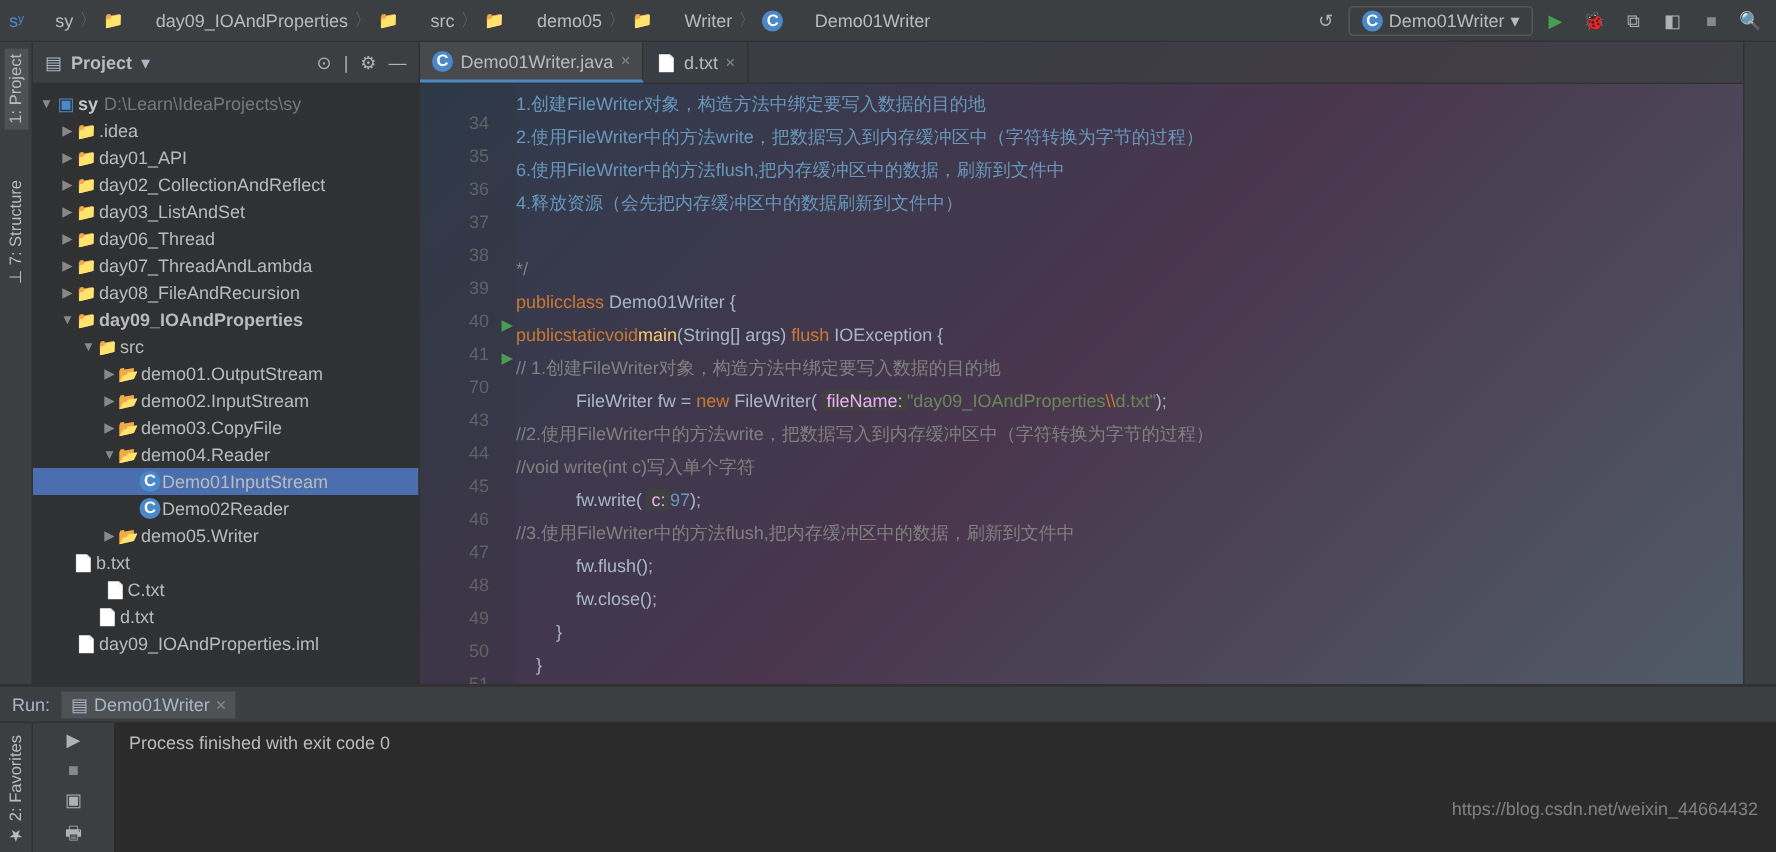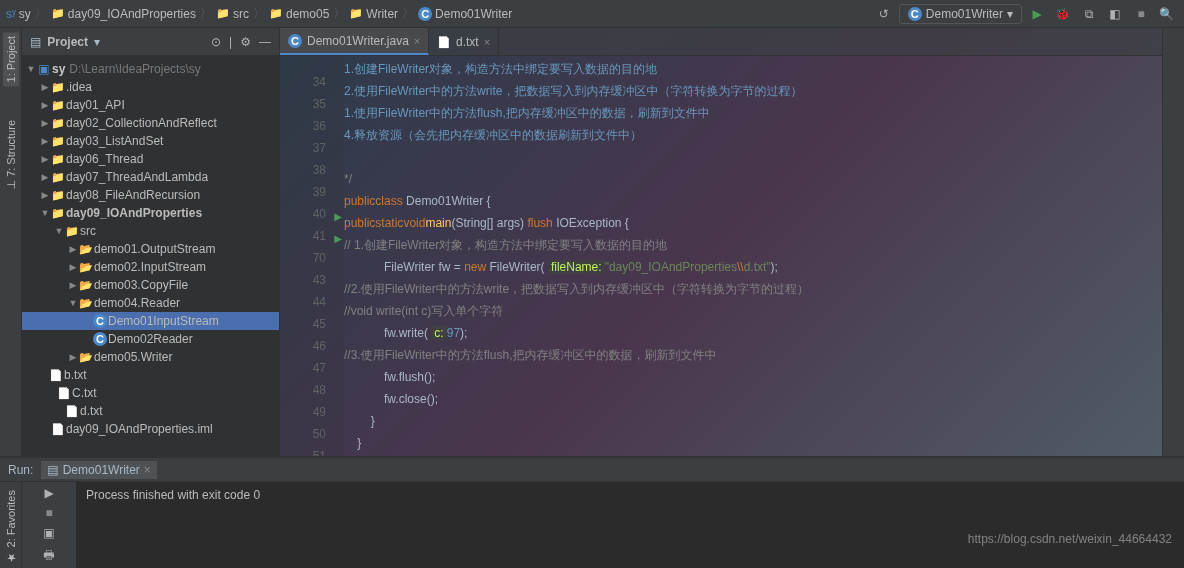--- a/index.html
+++ b/index.html
@@ -1,20 +1,20 @@
 <!DOCTYPE html>
 <html><head>
 <meta charset="utf-8">
 <style>
 * { margin: 0; padding: 0; box-sizing: border-box; font-family: "Segoe UI", sans-serif; font-size: 12px; }
 body { background: #2b2b2b; color: #a9b7c6; width: 1184px; height: 568px; overflow: hidden; display: flex; flex-direction: column; }
 .topbar { background: #3c3f41; height: 28px; display: flex; align-items: center; padding: 0 6px; gap: 6px; border-bottom: 1px solid #323232; }
 .breadcrumb { display: flex; align-items: center; gap: 4px; color: #bbb; }
 .breadcrumb-sep { color: #666; }
-.bc-item { display: flex; align-items: center; gap: 3px; }
+.bc-item { display: flex; align-items: center; gap: 21px; }
 .ico { width: 14px; height: 14px; display: inline-flex; align-items: center; justify-content: center; font-size: 11px; }
 .ico-c { background: #4a88c7; border-radius: 50%; color: white; font-weight: bold; width: 14px; height: 14px; }
 .ico-folder::before { content: "📁"; font-size: 11px; }
 .topbar-right { margin-left: auto; display: flex; align-items: center; gap: 4px; }
 .btn-icon { width: 22px; height: 22px; display: flex; align-items: center; justify-content: center; cursor: pointer; color: #afb1b3; }
 .run-config { background: #3c3f41; border: 1px solid #555; border-radius: 3px; padding: 2px 8px; display: flex; align-items: center; gap: 4px; color: #bbb; }
 .green { color: #499c54; }
 .body-row { display: flex; flex: 1; overflow: hidden; }
 .left-rail { width: 22px; background: #3c3f41; border-right: 1px solid #323232; display: flex; flex-direction: column; align-items: center; padding-top: 4px; gap: 30px; }
 .rail-item { writing-mode: vertical-lr; transform: rotate(180deg); font-size: 11px; color: #bbb; cursor: pointer; padding: 4px 2px; }
@@ -42,21 +42,21 @@
 .gutter { width: 64px; background: rgba(49,51,53,0.2); text-align: right; color: #606366; padding-top: 19px; position: relative; }
 .gutter-line { height: 22px; padding-right: 18px; position: relative; }
 .run-gutter { position: absolute; right: 2px; top: 4px; color: #499c54; font-size: 10px; }
 .code-lines { flex: 1; padding-top: 2px; overflow: hidden; }
 .line { height: 22px; display: flex; align-items: center; white-space: pre; }
 .cm { color: #808080; }
 .cm-blue { color: #6897bb; }
 .kw { color: #cc7832; }
 .str { color: #6a8759; }
 .fn { color: #ffc66d; }
-.param-hint { background: #404040; color: #bef264; padding: 0 3px; border-radius: 2px; }
+.param-hint { background: #404040; color: #f0abfc; padding: 0 3px; border-radius: 2px; }
 .bottom-panel { height: 112px; border-top: 2px solid #323232; display: flex; flex-direction: column; background: rgba(43,43,43,0.95); }
 .run-header { height: 26px; background: #3c3f41; display: flex; align-items: center; padding: 0 8px; gap: 8px; border-bottom: 1px solid #323232; }
 .run-body { flex: 1; display: flex; }
 .run-tools { width: 54px; background: #3c3f41; display: flex; flex-direction: column; align-items: center; padding-top: 4px; gap: 6px; }
 .run-tools div { cursor: pointer; color: #afb1b3; }
 .console { flex: 1; padding: 6px 10px; font-family: "Consolas",monospace; font-size: 13px; color: #bbb; overflow: hidden; }
 .console-line { white-space: pre; }
 .watermark { position: absolute; right: 12px; bottom: 22px; color: rgba(255,255,255,0.4); font-size: 12px; }
 .right-rail { width: 22px; background: #3c3f41; border-left: 1px solid #323232; }
 .left-rail2 { width: 22px; background: #3c3f41; border-right: 1px solid #323232; display: flex; flex-direction: column; align-items: center; padding-top: 4px; gap: 30px; }
@@ -220,21 +220,21 @@
         <div class="tree-item" style="padding-left: 46px;">
           <span class="tree-arrow">▶</span>
           <span class="tree-icon ico-pkg"></span>
           <span class="tree-label">demo05.Writer</span>
         </div>
         <div class="tree-item" style="padding-left: 16px;">
           <span class="tree-arrow"></span>
           <span class="tree-icon ico-txt"></span>
           <span class="tree-label">b.txt</span>
         </div>
-        <div class="tree-item" style="padding-left: 24px; text-align: right;">
+        <div class="tree-item" style="padding-left: 37px; text-align: right;">
           <span class="tree-arrow"></span>
           <span class="tree-icon ico-txt"></span>
           <span class="tree-label">C.txt</span>
         </div>
         <div class="tree-item" style="padding-left: 32px;">
           <span class="tree-arrow"></span>
           <span class="tree-icon ico-txt"></span>
           <span class="tree-label">d.txt</span>
         </div>
         <div class="tree-item" style="padding-left: 18px;">
@@ -276,21 +276,21 @@
           <div class="gutter-line">47</div>
           <div class="gutter-line">48</div>
           <div class="gutter-line">49</div>
           <div class="gutter-line">50</div>
           <div class="gutter-line">51</div>
           <div class="gutter-line">52</div>
         </div>
       <div class="code-lines" id="codelines">
           <div class="line">            <span class="cm-blue">1.创建FileWriter对象，构造方法中绑定要写入数据的目的地</span></div>
           <div class="line">            <span class="cm-blue">2.使用FileWriter中的方法write，把数据写入到内存缓冲区中（字符转换为字节的过程）</span></div>
-          <div class="line">            <span class="cm-blue">1.使用FileWriter中的方法flush,把内存缓冲区中的数据，刷新到文件中</span></div>
+          <div class="line">            <span class="cm-blue">6.使用FileWriter中的方法flush,把内存缓冲区中的数据，刷新到文件中</span></div>
           <div class="line">            <span class="cm-blue">4.释放资源（会先把内存缓冲区中的数据刷新到文件中）</span></div>
           <div class="line"></div>
           <div class="line">     <span class="cm">*/</span></div>
           <div class="line">    <span class="kw">public</span> <span class="kw">class</span> Demo01Writer {</div>
           <div class="line">        <span class="kw">public</span> <span class="kw">static</span> <span class="kw">void</span> <span class="fn">main</span>(String[] args) <span class="kw">flush</span> IOException {</div>
           <div class="line">            <span class="cm">// 1.创建FileWriter对象，构造方法中绑定要写入数据的目的地</span></div>
           <div class="line">            FileWriter fw = <span class="kw">new</span> FileWriter( <span class="param-hint">fileName:</span> <span class="str">"day09_IOAndProperties<span style="color:#cc7832">\\</span>d.txt"</span>);</div>
           <div class="line">            <span class="cm">//2.使用FileWriter中的方法write，把数据写入到内存缓冲区中（字符转换为字节的过程）</span></div>
           <div class="line">            <span class="cm">//void write(int c)写入单个字符</span></div>
           <div class="line">            fw.write( <span class="param-hint">c:</span> <span class="cm-blue">97</span>);</div>

